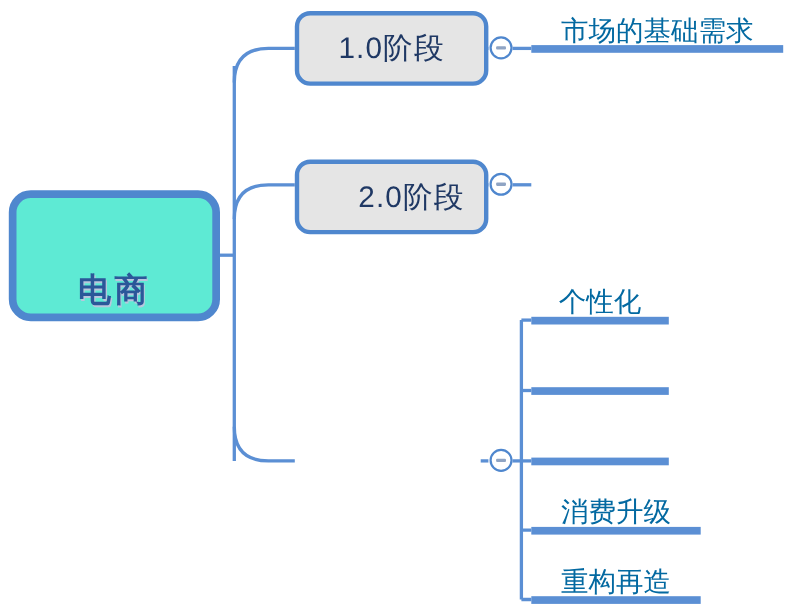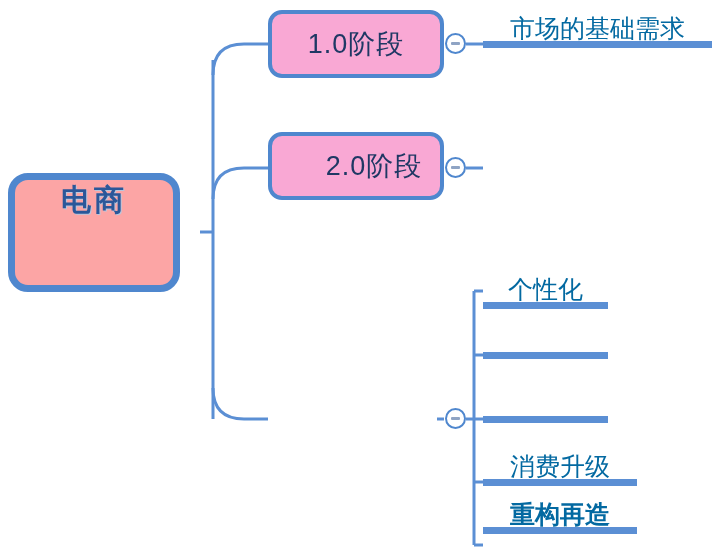--- a/index.html
+++ b/index.html
@@ -30,59 +30,59 @@
     width: 715px;
     height: 555px;
     pointer-events: none;
   }
 
   
   .root-node {
     position: absolute;
     left: 8px;
     top: 173px;
-    width: 172px;
+    width: 192px;
     height: 119px;
     box-sizing: border-box;
     border: 7px solid #4f87ce;
     border-radius: 20px;
-    background: #fca5a5;
+    background: #5eead4;
     display: flex;
-    align-items: flex-start;
+    align-items: flex-end;
     justify-content: center;
   }
   .root-label {
     font-size: 30px;
     font-weight: bold;
     color: #2b5799;
     letter-spacing: 3px;
     text-shadow: 1px 1px 0 #b9c6dd;
   }
 
   
   .stage-node {
     position: absolute;
     width: 176px;
     height: 68px;
     box-sizing: border-box;
     border: 4px solid #4f87ce;
     border-radius: 14px;
-    background: #f9a8d4;
+    background: #e5e5e5;
     display: flex;
     align-items: center;
     justify-content: center;
   }
   .stage-label {
     font-size: 27px;
     color: #1f3864;
     letter-spacing: 1px;
     white-space: nowrap;
   }
   #stage-0 { left: 268px; top: 10px; }
-  #stage-1 { left: 268px; top: 132px; padding-left: 36px; }
+  #stage-1 { left: 268px; top: 145px; padding-left: 36px; }
   #stage-2 { left: 268px; top: 385px; }
 
   
   .collapse-toggle {
     position: absolute;
     width: 21px;
     height: 21px;
     box-sizing: border-box;
     border: 2px solid #4f87ce;
     border-radius: 50%;
@@ -185,36 +185,36 @@
   <div class="collapse-toggle" id="toggle-2">
     <span class="bar"></span>
   </div>
 
   <div class="leaf" style="left:483px; top:8px; width:229px;">
     <span class="leaf-text">市场的基础需求</span>
     <span class="leaf-underline"></span>
   </div>
 
 
-  <div class="leaf" style="left:483px; top:269px; width:125px;font-family:Liberation Serif, serif;">
+  <div class="leaf" style="left:483px; top:255px; width:125px;font-family:Liberation Serif, serif;">
     <span class="leaf-text">个性化</span>
     <span class="leaf-underline"></span>
   </div>
 
   <div class="leaf" style="left:483px; top:319px; width:125px;">
     <span class="leaf-underline"></span>
   </div>
 
   <div class="leaf" style="left:483px; top:383px; width:125px;">
     <span class="leaf-underline"></span>
   </div>
 
   <div class="leaf" style="left:483px; top:446px; width:154px;">
     <span class="leaf-text">消费升级</span>
     <span class="leaf-underline"></span>
   </div>
 
-  <div class="leaf" style="left:483px; top:494px; width:154px;font-weight:bold;">
+  <div class="leaf" style="left:483px; top:509px; width:154px;">
     <span class="leaf-text">重构再造</span>
     <span class="leaf-underline"></span>
   </div>
 
 </div>
 
 </body></html>

